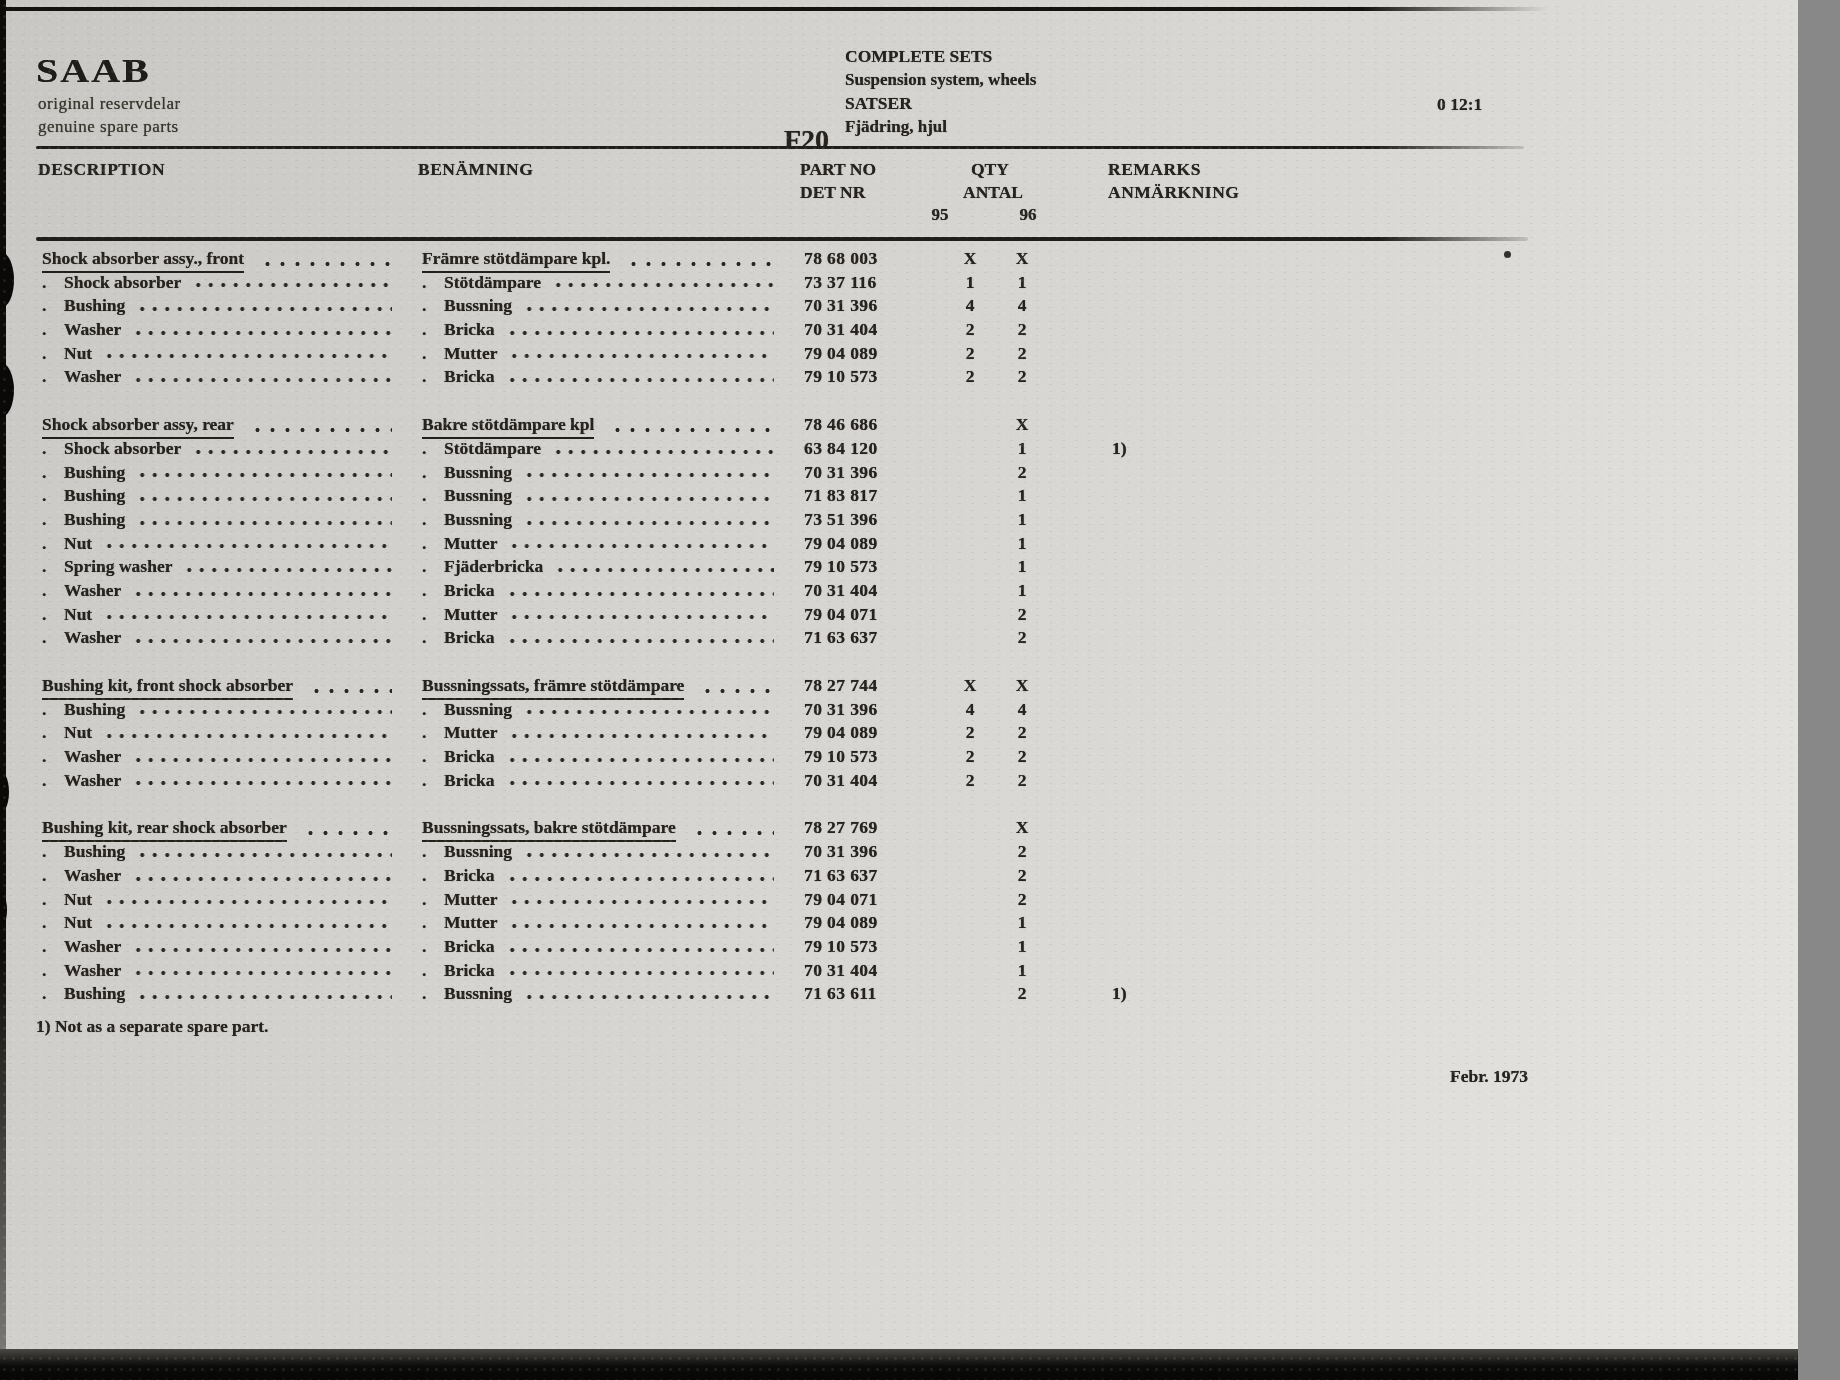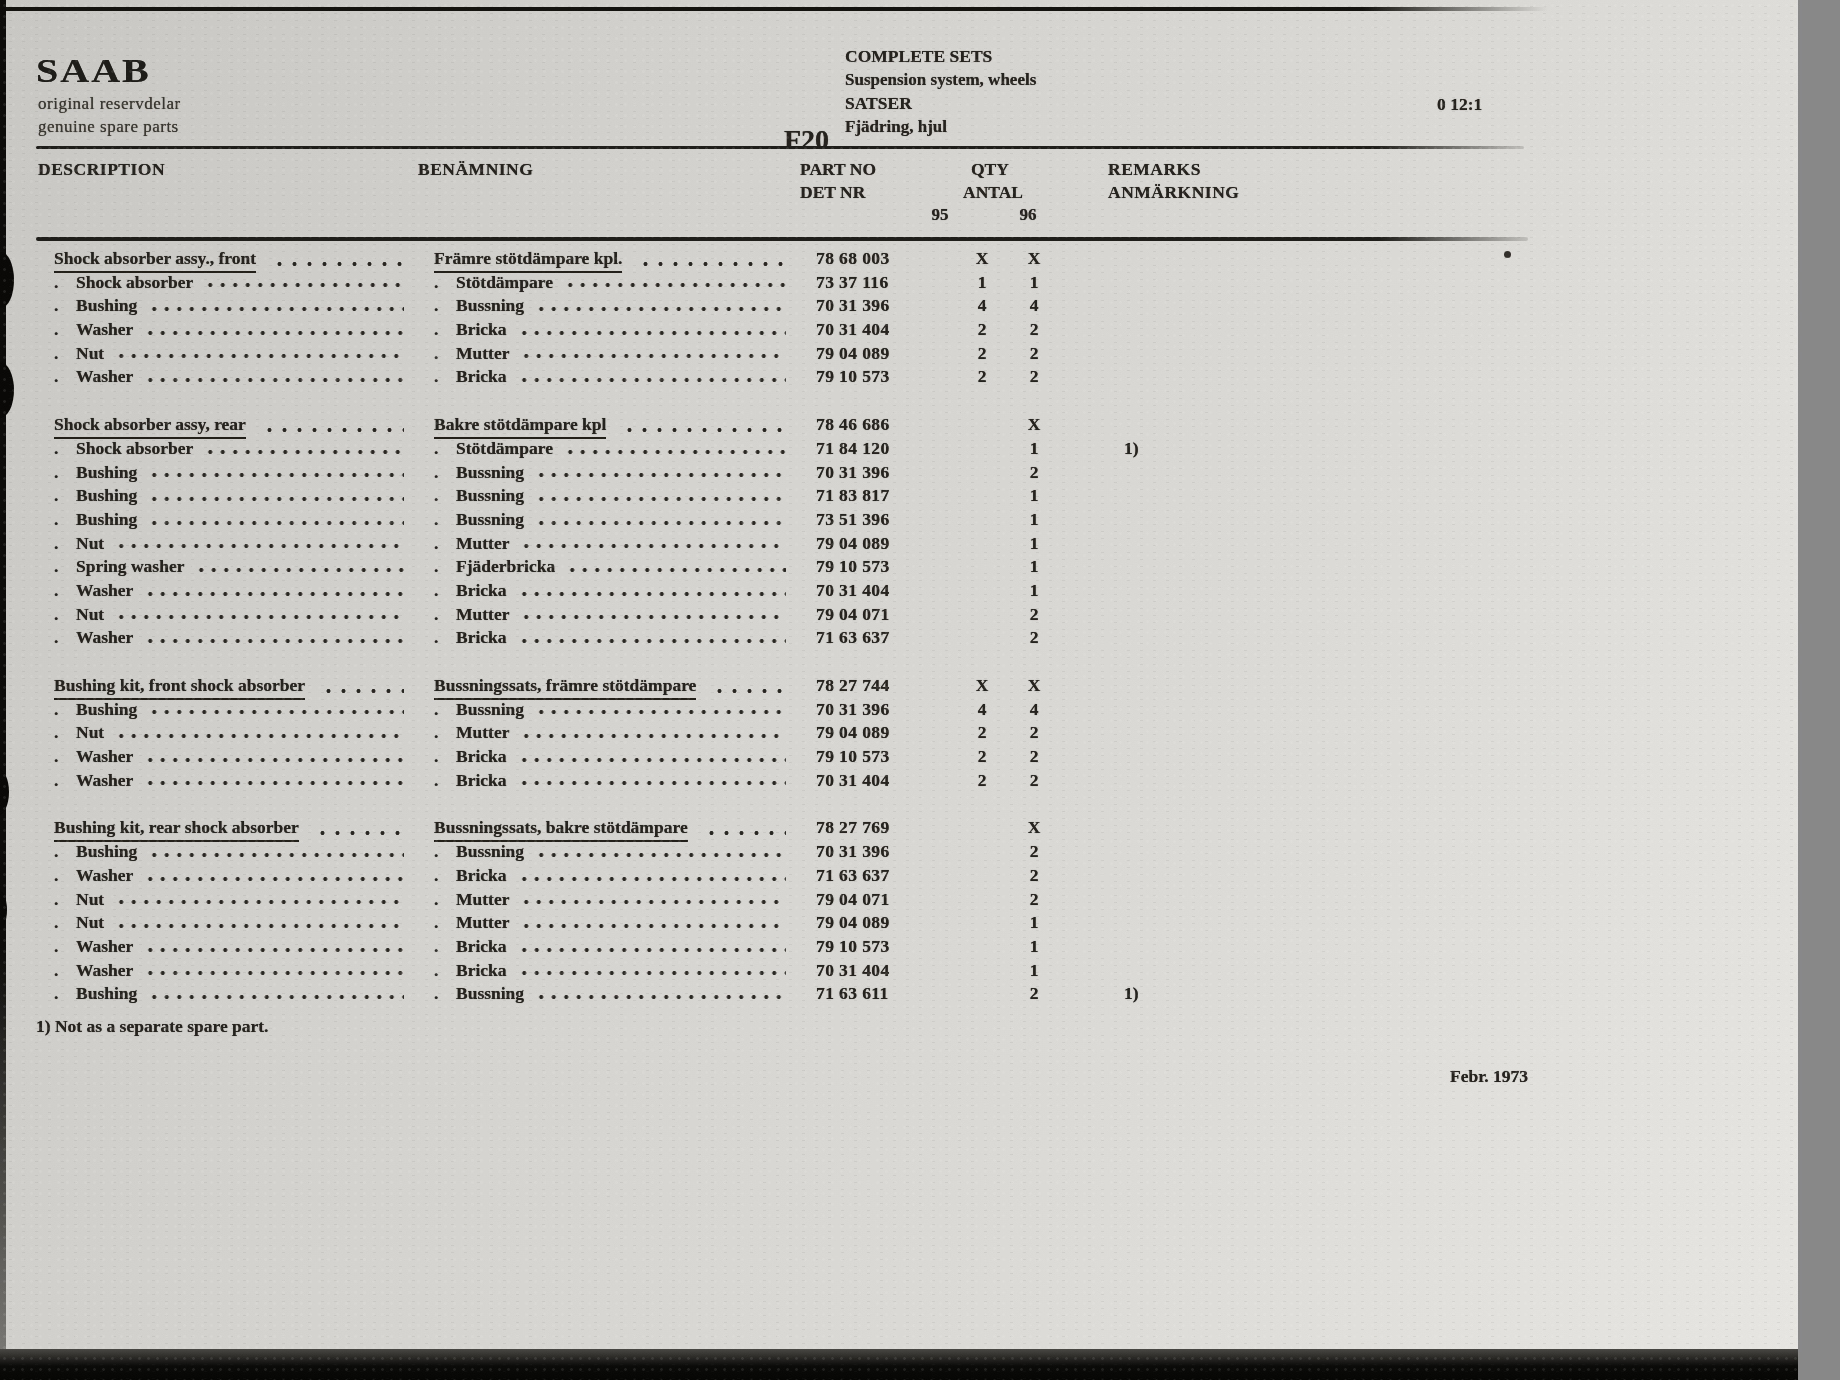--- a/index.html
+++ b/index.html
@@ -50,21 +50,21 @@
   .c-96{left:1002px;top:205px;width:52px;text-align:center;font-size:17px;}
   .c-rem1{left:1108px;top:159px;font-size:17.5px;letter-spacing:.5px;}
   .c-rem2{left:1108px;top:182px;font-size:17.5px;letter-spacing:.5px;}
 
   
   #groups{position:absolute;left:0;top:247px;width:1840px;}
   .group{margin-bottom:24px;}
   .row{
     display:grid;
     grid-template-columns:380px 382px 140px 52px 52px 1fr;
-    padding-left:54px;
+    padding-left:42px;
     height:23.7px;line-height:23.7px;
     font-size:17.5px;font-weight:700;
   }
   .row > div{text-shadow:0 0 .7px rgba(38,34,28,.8);}
   .cell{display:flex;align-items:flex-end;min-width:0;}
   .prefix{width:22px;flex:0 0 22px;}
   .label{white-space:nowrap;}
   .hdr .label{border-bottom:2.5px solid #232019;padding-bottom:0px;}
   .leader{
     flex:1;height:12px;margin:0 30px 3px 11px;
@@ -237,21 +237,21 @@
           <div class="cell">
             <span class="prefix">.</span>
             <span class="label">Shock absorber</span>
             <span class="leader"></span>
           </div>
           <div class="cell">
             <span class="prefix">.</span>
             <span class="label">Stötdämpare</span>
             <span class="leader"></span>
           </div>
-          <div class="part">71 84 120</div>
+          <div class="part">63 84 120</div>
           <div class="qty"></div>
           <div class="qty">1</div>
           <div class="remark">1)</div>
         </div>
         <div class="row item">
           <div class="cell">
             <span class="prefix">.</span>
             <span class="label">Bushing</span>
             <span class="leader"></span>
           </div>

